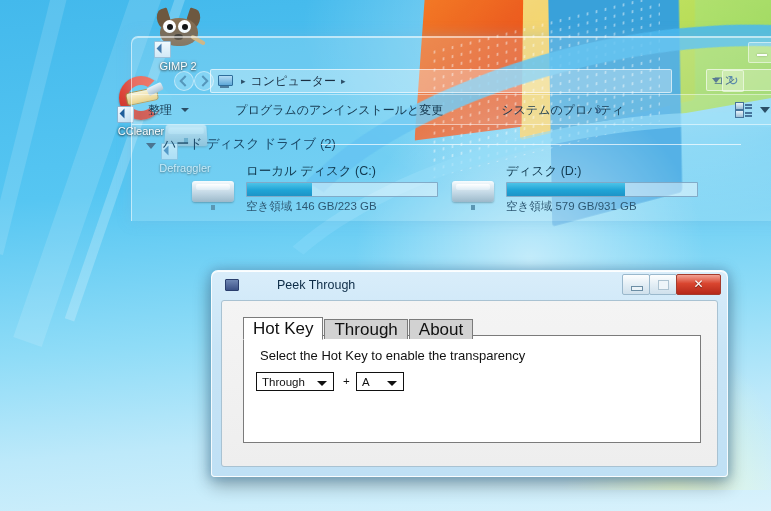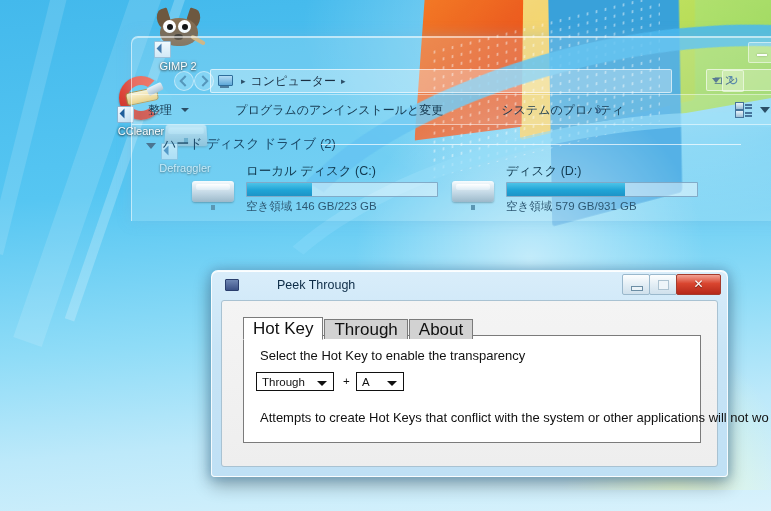--- a/index.html
+++ b/index.html
@@ -417,20 +417,19 @@
           <span class="ar"></span>
         </div>
 
         <div class="plus" style="left:99px;top:39px;">+</div>
 
         <div class="combo" style="left:112px;top:36px;width:48px;">
           <span class="cv">A</span>
           <span class="ar"></span>
         </div>
 
-        <div class="tp-line l2">Attempts to create Hot Keys that conflict with the system or other applications will not wo</div>
       </div>
 
     </div>
   </div>
 
 
 </div>
 
 </body></html>

